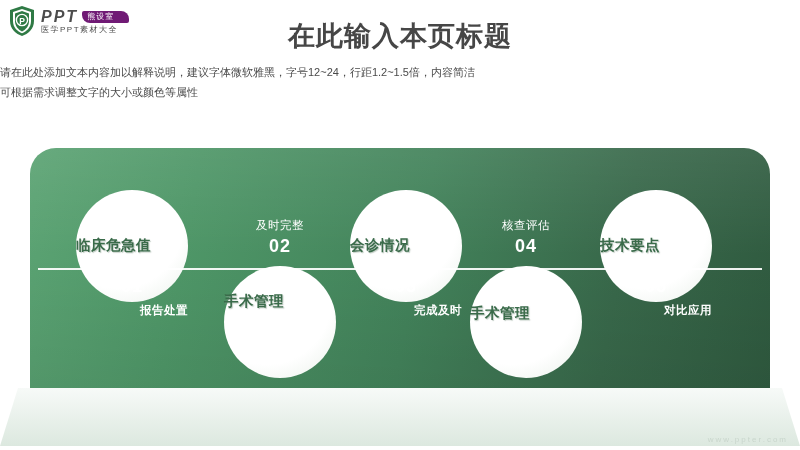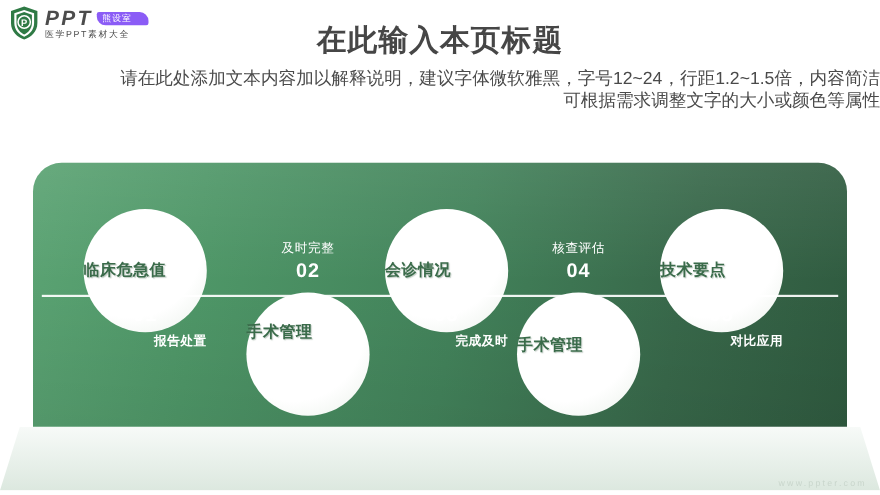--- a/index.html
+++ b/index.html
@@ -40,29 +40,29 @@
     justify-content: center;
     gap: 1px;
     padding-top: 1px;
   }
   .logo-row1 {
     display: flex;
     align-items: center;
     gap: 4px;
   }
   .logo-ppt {
-    font-size: 19px;
+    font-size: 16px;
     font-weight: bold;
     font-style: italic;
     letter-spacing: 2px;
     color: #4c4c4c;
     line-height: 1;
   }
   .logo-badge {
-    background: #8b5cf6;
+    background: #701a75;
     color: #ffffff;
     font-size: 8px;
     padding: 2px 15px 2px 5px;
     border-radius: 2px 8px 2px 8px;
     letter-spacing: 1px;
     line-height: 1;
     white-space: nowrap;
   }
   .logo-sub {
     font-size: 8px;
@@ -82,22 +82,22 @@
     font-size: 27px;
     font-weight: bold;
     color: #464646;
     letter-spacing: 1px;
   }
   .subtitle {
     position: absolute;
     top: 62px;
     left: 0;
     width: 800px;
-    text-align: right;
-    font-size: 16px;
+    text-align: left;
+    font-size: 11px;
     color: #4a4a4a;
     line-height: 20px;
   }
   .subtitle div { white-space: nowrap; }
 
   
   .panel-wrap {
     position: absolute;
     left: 30px;
     top: 148px;

